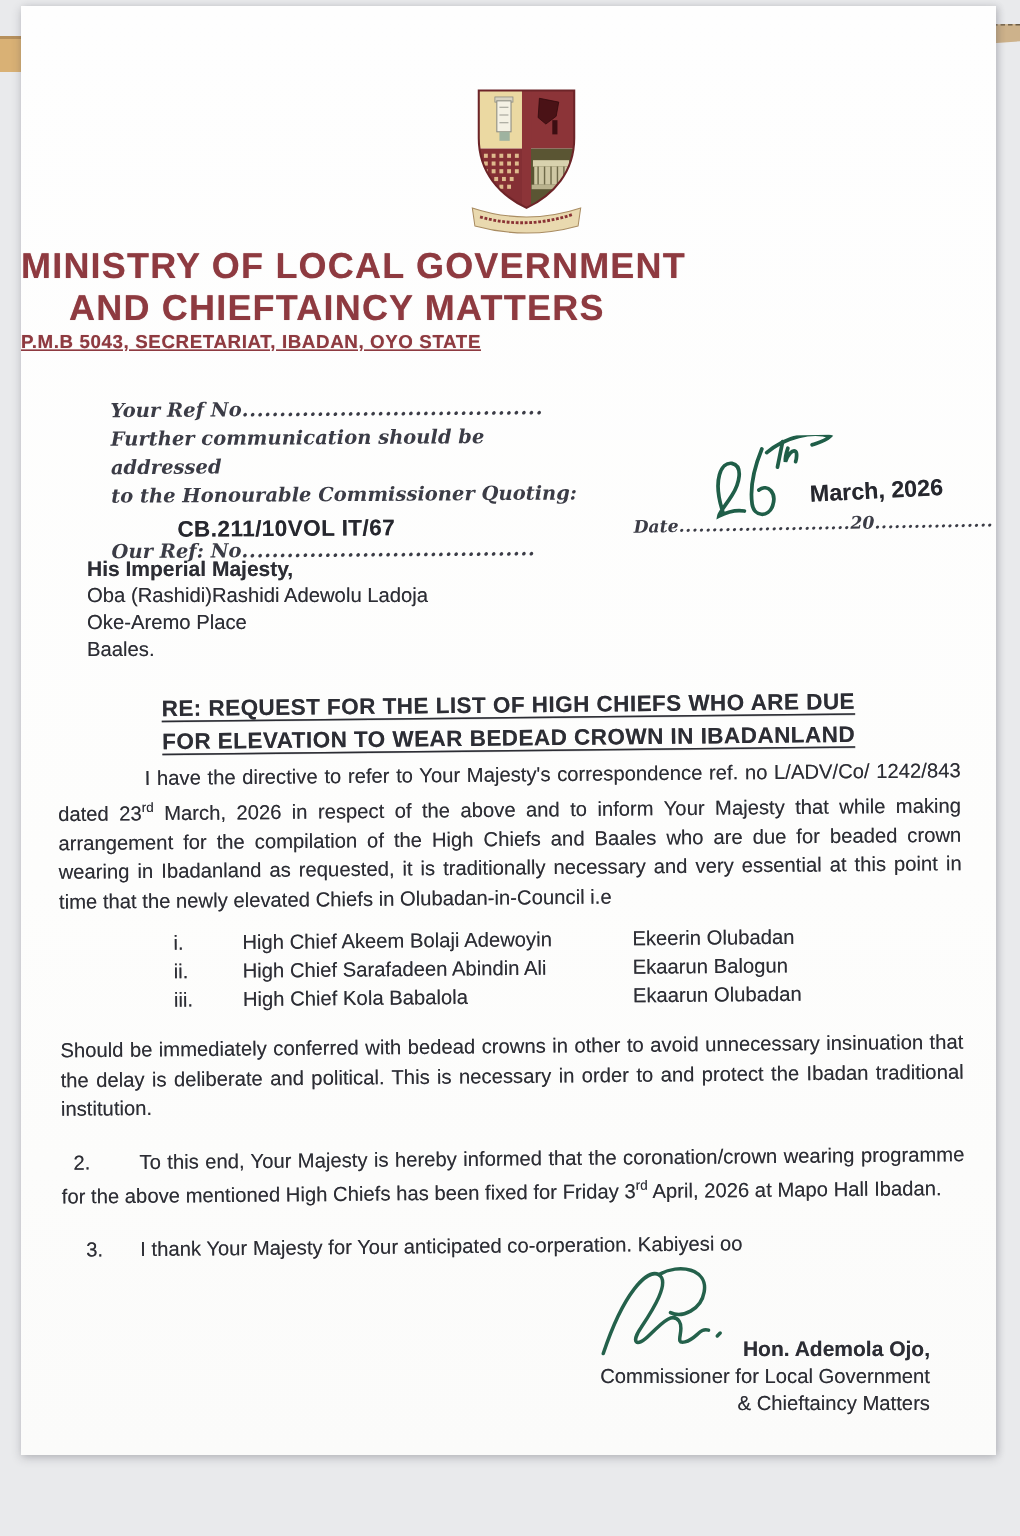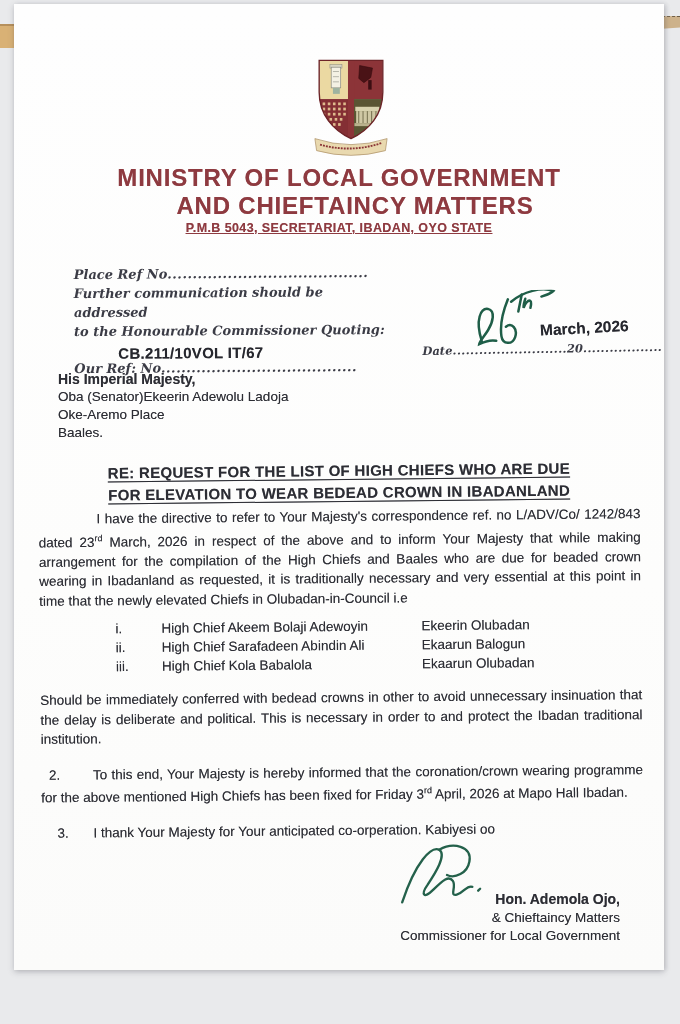--- a/index.html
+++ b/index.html
@@ -10,21 +10,21 @@
   }
   .scan-artifact{position:absolute;}
   .page{
     position:absolute;left:14px;top:4px;width:650px;height:966px;
     background:linear-gradient(180deg,#fefefe 0%,#fdfdfc 60%,#fbfbfa 100%);
     box-shadow:0 2px 6px rgba(60,60,70,.25), 2px 0 4px rgba(60,60,70,.12);
   }
   .ink{color:#2c2d34;text-shadow:0 0 .4px rgba(44,45,52,.55);}
   
   .crest{position:absolute;left:294px;top:52px;width:86px;height:105px;}
-  .ministry{position:absolute;left:0;top:160px;width:650px;text-align:center;
+  .ministry{position:absolute;left:0;top:160px;width:650px;text-align:left;
     color:#8e3a40;font-weight:bold;letter-spacing:.8px;text-shadow:0 0 .5px rgba(142,58,64,.6);}
   .ministry .l1{font-size:24px;line-height:28px;}
   .ministry .l2{font-size:24px;line-height:28px;margin-left:32px;}
   .ministry .l3{font-size:12.5px;line-height:17px;letter-spacing:.4px;text-decoration:underline;}
   
   .refblock{position:absolute;left:60px;top:260px;width:320px;
     font-family:"DejaVu Serif",serif;font-style:italic;font-weight:600;
     font-size:13px;line-height:19px;color:#3b3c46;transform:rotate(-.4deg);}
   .refblock .dots{letter-spacing:.5px;}
   .ourref{position:relative;margin-top:18px;}
@@ -137,21 +137,21 @@
     </svg>
   </div>
 
   <div class="ministry">
     <div class="l1">MINISTRY OF LOCAL GOVERNMENT</div>
     <div class="l2">AND CHIEFTAINCY MATTERS</div>
     <div class="l3">P.M.B 5043, SECRETARIAT, IBADAN, OYO STATE</div>
   </div>
 
   <div class="refblock">
-    <div><span>Place Ref No</span><span class="dots">........................................</span></div>
+    <div><span>Your Ref No</span><span class="dots">........................................</span></div>
     <div>Further  communication should be addressed</div>
     <div>to the Honourable Commissioner Quoting:</div>
     <div class="ourref">
       <span class="cb ink">CB.211/10VOL IT/67</span>
       <span>Our Ref: No</span><span class="dots">.......................................</span>
     </div>
   </div>
 
   <div class="dateblock">
     <div class="hand26">
@@ -166,21 +166,21 @@
       </svg>
     </div>
     <div class="marchline ink">March, 2026</div>
     <div class="dateline">
       <span>Date</span><span class="dots">..........................</span><span>20</span><span class="dots">..................</span>
     </div>
   </div>
 
   <div class="recipient ink">
     <div class="b">His Imperial Majesty,</div>
-    <div>Oba (Senator)Ekeerin Adewolu Ladoja</div>
+    <div>Oba (Rashidi)Rashidi Adewolu Ladoja</div>
     <div>Oke-Aremo Place</div>
     <div>Baales.</div>
   </div>
 
   <div class="subject ink">
     <div><span>RE: REQUEST FOR THE LIST OF HIGH CHIEFS WHO ARE DUE</span></div>
     <div><span>FOR ELEVATION TO WEAR BEDEAD CROWN IN IBADANLAND</span></div>
   </div>
 
   <div class="bodytext ink">
@@ -215,17 +215,17 @@
     <div class="sigscribble">
       <svg viewBox="0 0 120 78" width="118" height="76">
         <g fill="none" stroke="#24614b" stroke-width="2.4" stroke-linecap="round">
           <path d="M14,64 C28,22 44,6 52,10 C60,15 48,34 40,46 C33,56 36,61 46,51 C56,41 62,36 66,42 C70,48 62,58 70,56 C78,54 80,46 86,48"></path>
           <path d="M52,10 C66,2 86,6 83,22 C81,34 68,40 60,36"></path>
           <path d="M92,52 L94,50"></path>
         </g>
       </svg>
     </div>
     <div class="signame">Hon. Ademola Ojo,</div>
+    <div class="sigtitle">Commissioner for Local Government</div>
     <div class="sigtitle">&amp; Chieftaincy Matters</div>
-    <div class="sigtitle">Commissioner for Local Government</div>
   </div>
 
 </div>
 
 </body></html>

